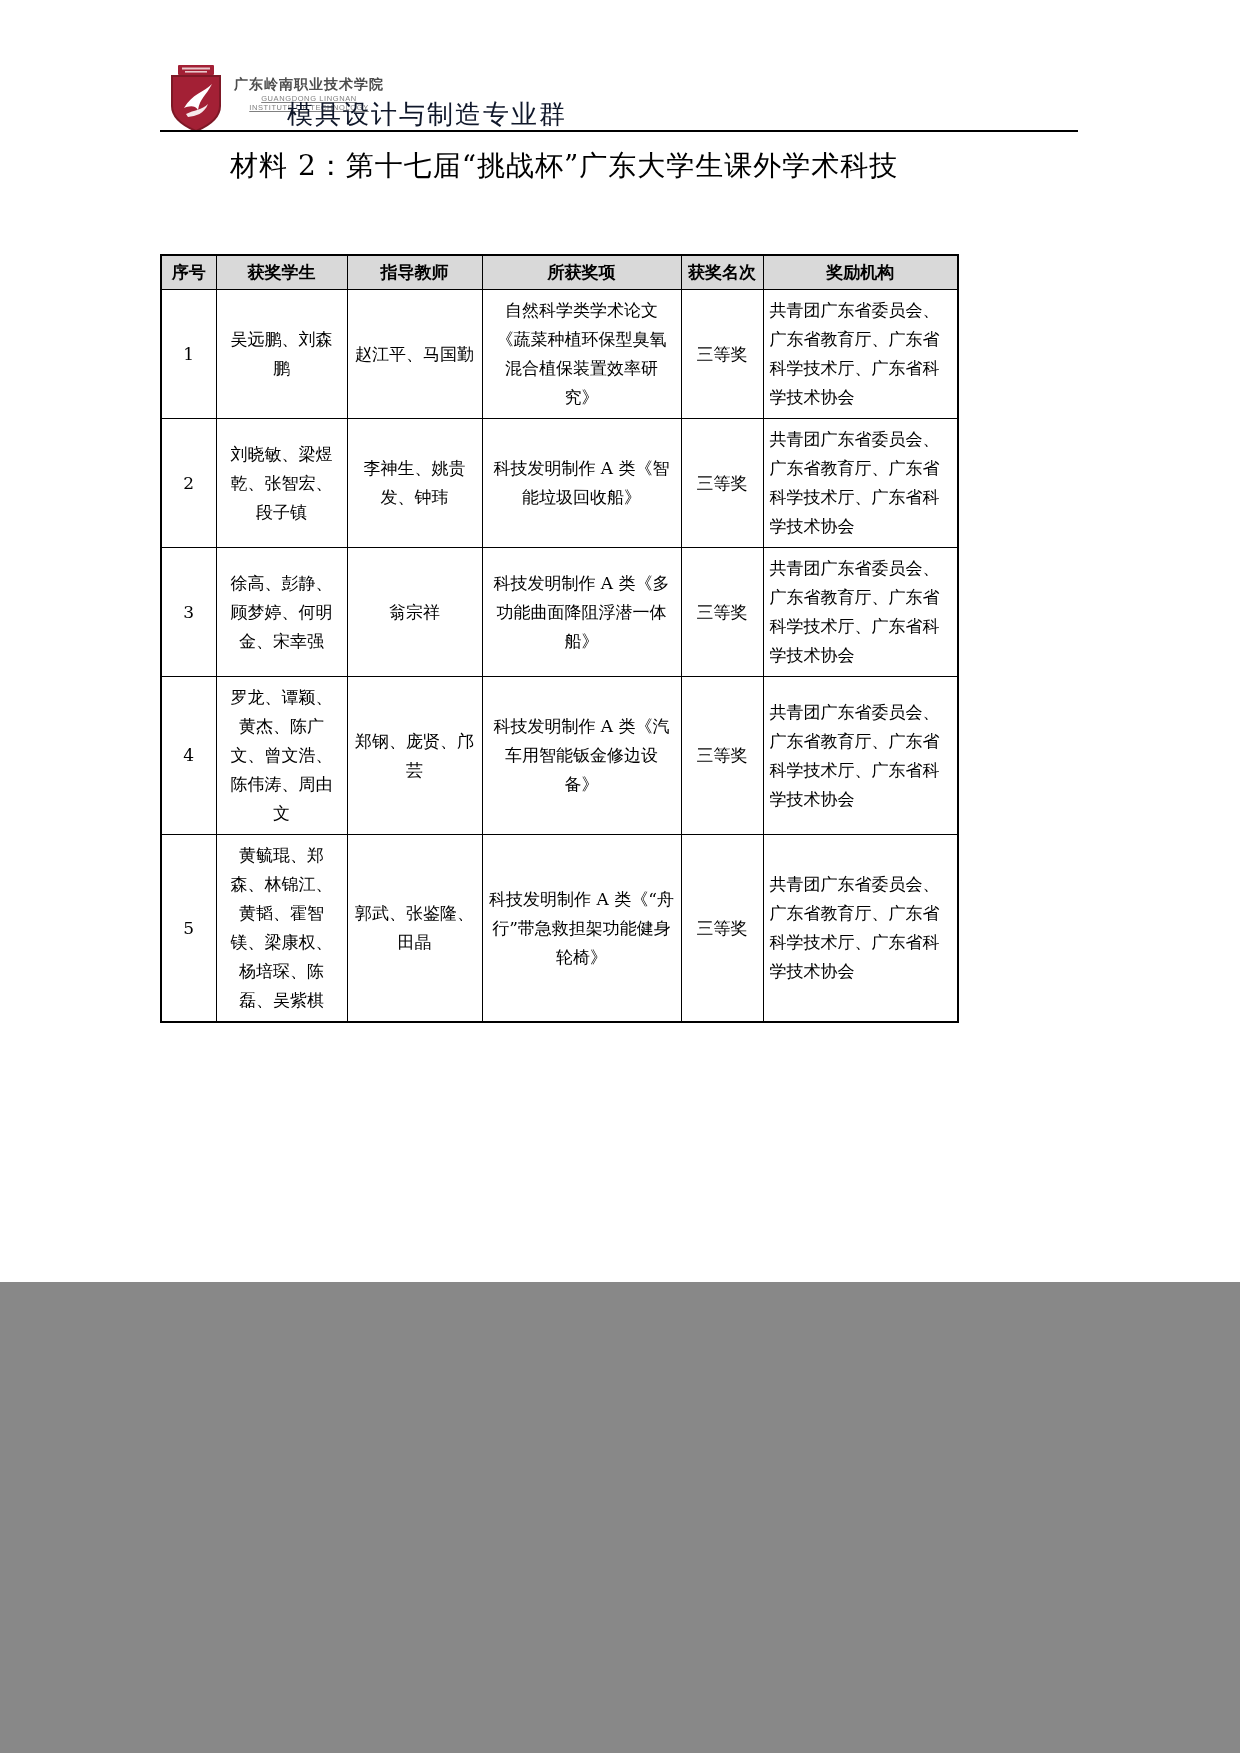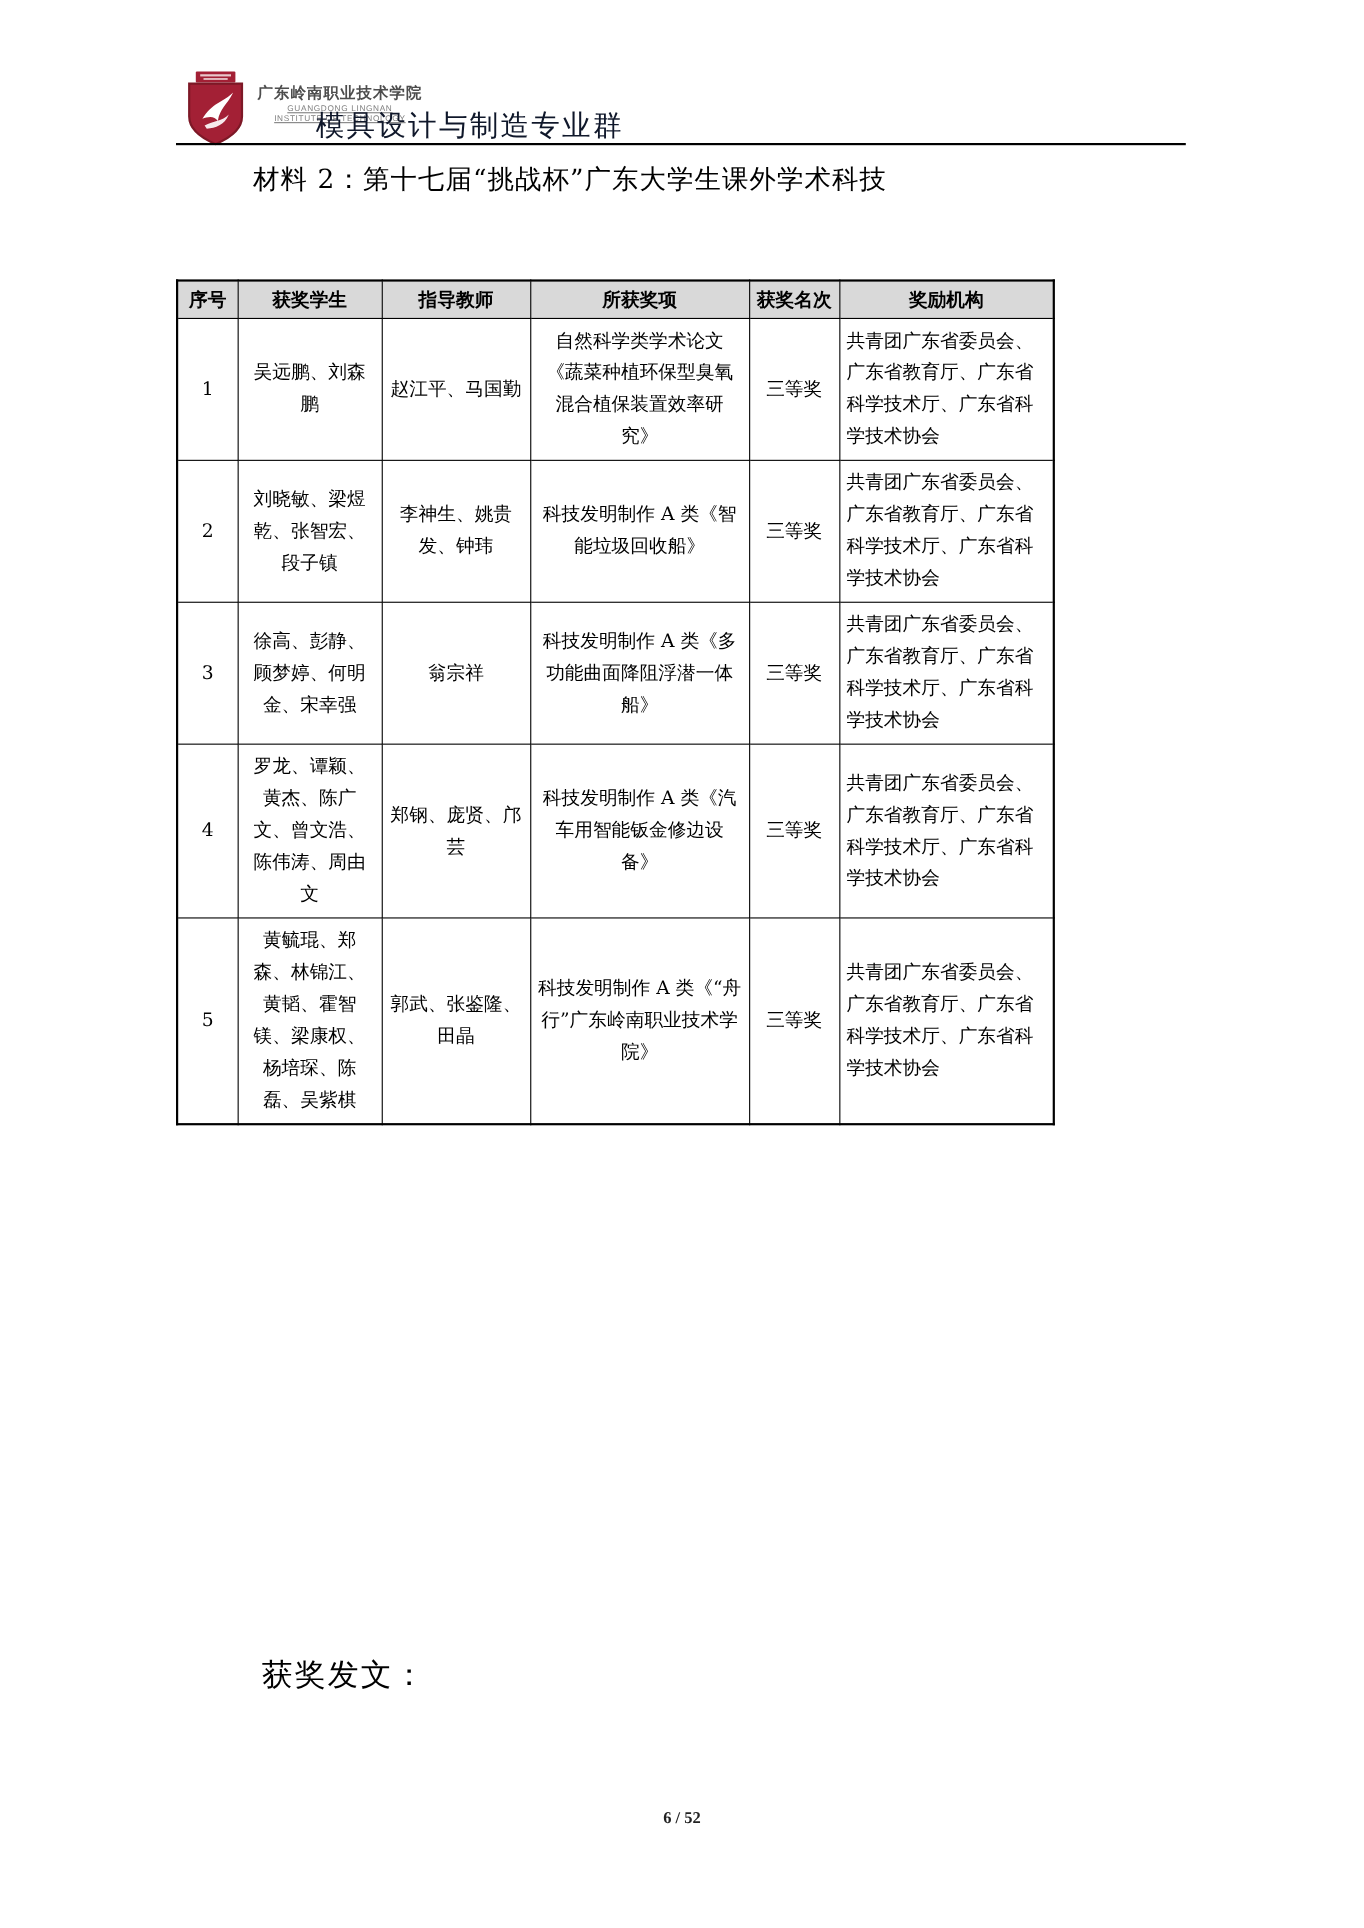--- a/index.html
+++ b/index.html
@@ -1,33 +1,33 @@
 <!DOCTYPE html>
 <html><head>
 <meta charset="utf-8">
 <style>
   html,body{margin:0;padding:0;background:#888;}
   .page{
     position:relative;
-    width:1240px;height:1753px;
+    width:1240px;height:1282px;
     margin:0 auto;
     background:#ffffff;
     font-family:"DejaVu Serif", serif;
     color:#000;
     overflow:hidden;
   }
   
   .logo-wrap{position:absolute;left:168px;top:64px;width:56px;height:70px;}
   .inst-block{position:absolute;left:234px;top:76px;text-align:center;}
   .inst-cn{font-family:"Liberation Sans",sans-serif;font-weight:bold;font-size:14px;color:#4d4d4d;letter-spacing:1px;}
   .inst-en{font-family:"Liberation Sans",sans-serif;font-size:7.5px;color:#808080;letter-spacing:.6px;line-height:1.25;text-decoration:underline;}
   .dept{position:absolute;left:287px;top:97px;font-family:"Liberation Sans",sans-serif;font-size:26px;color:#0f172a;letter-spacing:2px;}
   .header-rule{position:absolute;left:160px;top:130px;width:918px;height:2px;background:#000;}
   
-  .title-l1{position:absolute;left:230px;top:147px;font-size:24px;letter-spacing:1px;white-space:nowrap;}
+  .title-l1{position:absolute;left:230px;top:147px;font-size:28px;letter-spacing:1px;white-space:nowrap;}
   .title-l2{position:absolute;left:172px;top:205px;font-size:28px;letter-spacing:1px;white-space:nowrap;}
   
   .awards-table{
     position:absolute;left:160px;top:254px;
     width:797px;border-collapse:collapse;table-layout:fixed;
     border:2px solid #000;
   }
   .awards-table th{
     background:#d9d9d9;
     font-family:"Liberation Sans",sans-serif;
@@ -124,21 +124,21 @@
           <td class="cell-students">罗龙、谭颖、黄杰、陈广文、曾文浩、陈伟涛、周由文</td>
           <td class="cell-teachers">郑钢、庞贤、邝芸</td>
           <td class="cell-award">科技发明制作 A 类《汽车用智能钣金修边设备》</td>
           <td class="cell-rank">三等奖</td>
           <td class="cell-org">共青团广东省委员会、广东省教育厅、广东省科学技术厅、广东省科学技术协会</td>
         </tr>
         <tr>
           <td class="cell-no">5</td>
           <td class="cell-students">黄毓琨、郑森、林锦江、黄韬、霍智镁、梁康权、杨培琛、陈磊、吴紫棋</td>
           <td class="cell-teachers">郭武、张鉴隆、田晶</td>
-          <td class="cell-award">科技发明制作 A 类《“舟行”广东岭南职业技术学院》</td>
+          <td class="cell-award">科技发明制作 A 类《“舟行”带急救担架功能健身轮椅》</td>
           <td class="cell-rank">三等奖</td>
           <td class="cell-org">共青团广东省委员会、广东省教育厅、广东省科学技术厅、广东省科学技术协会</td>
         </tr>
       </tbody>
   </table>
 
   <div class="footer-label">获奖发文：</div>
   <div class="page-number">6 / 52</div>
 
 </div>

